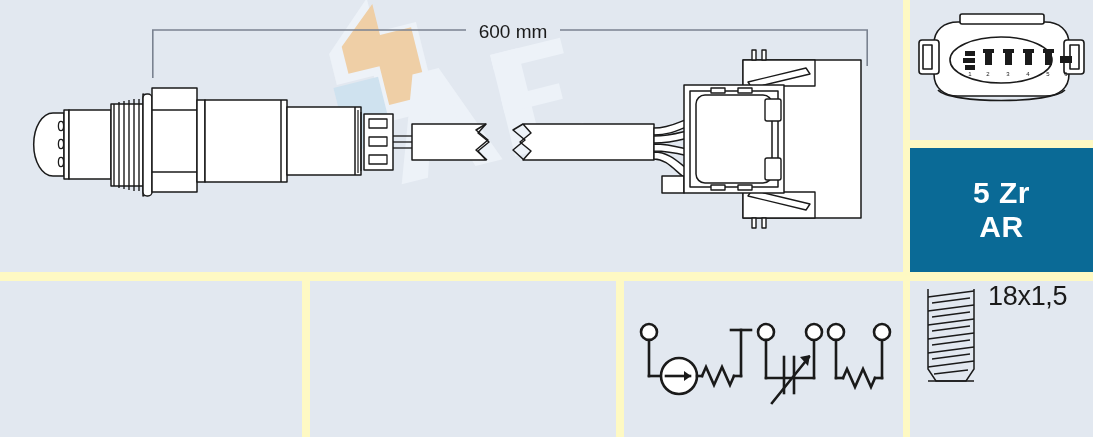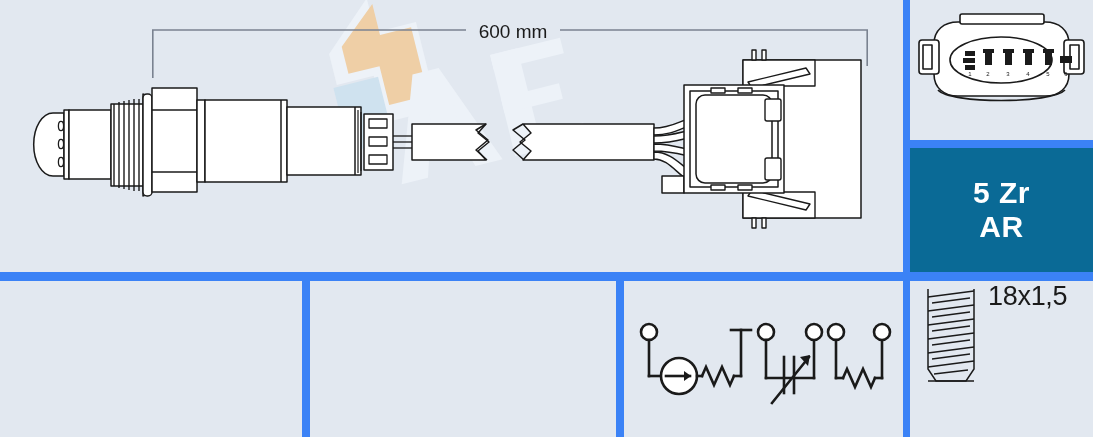--- a/index.html
+++ b/index.html
@@ -1,21 +1,21 @@
 <!DOCTYPE html>
 <html><head>
 <meta charset="utf-8">
 <title>Lambda Sensor Product Diagram</title>
 <style>
   html,body{margin:0;padding:0;background:#ffffff;}
   body{
     font-family:"Liberation Sans", sans-serif;
     width:1093px;height:437px;overflow:hidden;
   }
-  #sheet{position:relative;width:1093px;height:437px;background:#3b82f6;}
+  #sheet{position:relative;width:1093px;height:437px;background:#fef9c3;}
 
   
   .panel{position:absolute;background:#e2e8f0;}
 
   #panel-main        {left:0;   top:0;   width:903px; height:272px;}
   #panel-connector   {left:910px;top:0;   width:183px; height:140px;}
   #panel-brand       {left:910px;top:148px;width:183px;height:124px;background:#0a6a96;}
 
   #panel-bl1         {left:0;   top:281px;width:302px; height:156px;}
   #panel-bl2         {left:310px;top:281px;width:306px; height:156px;}

